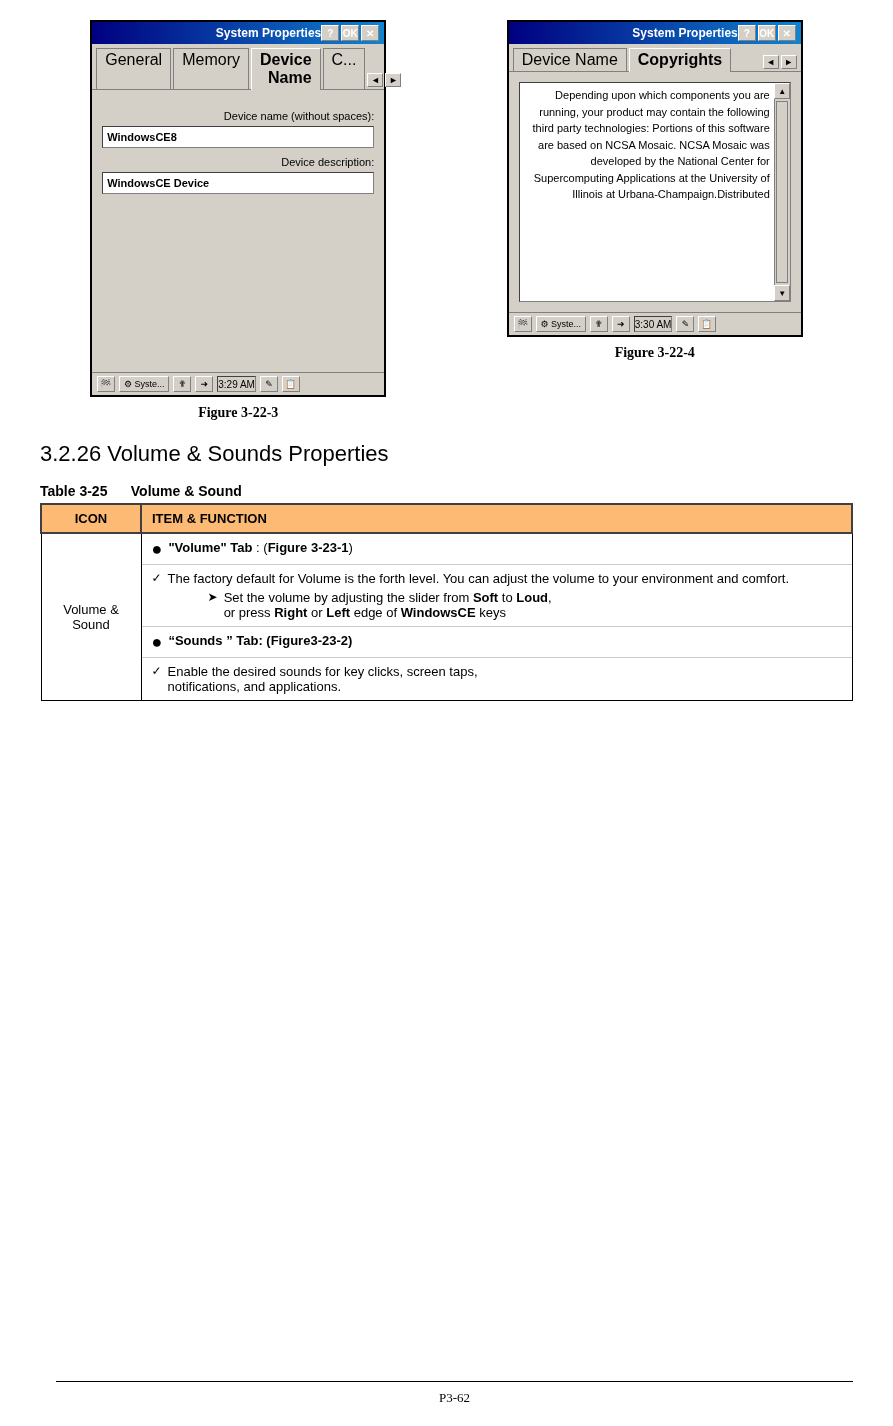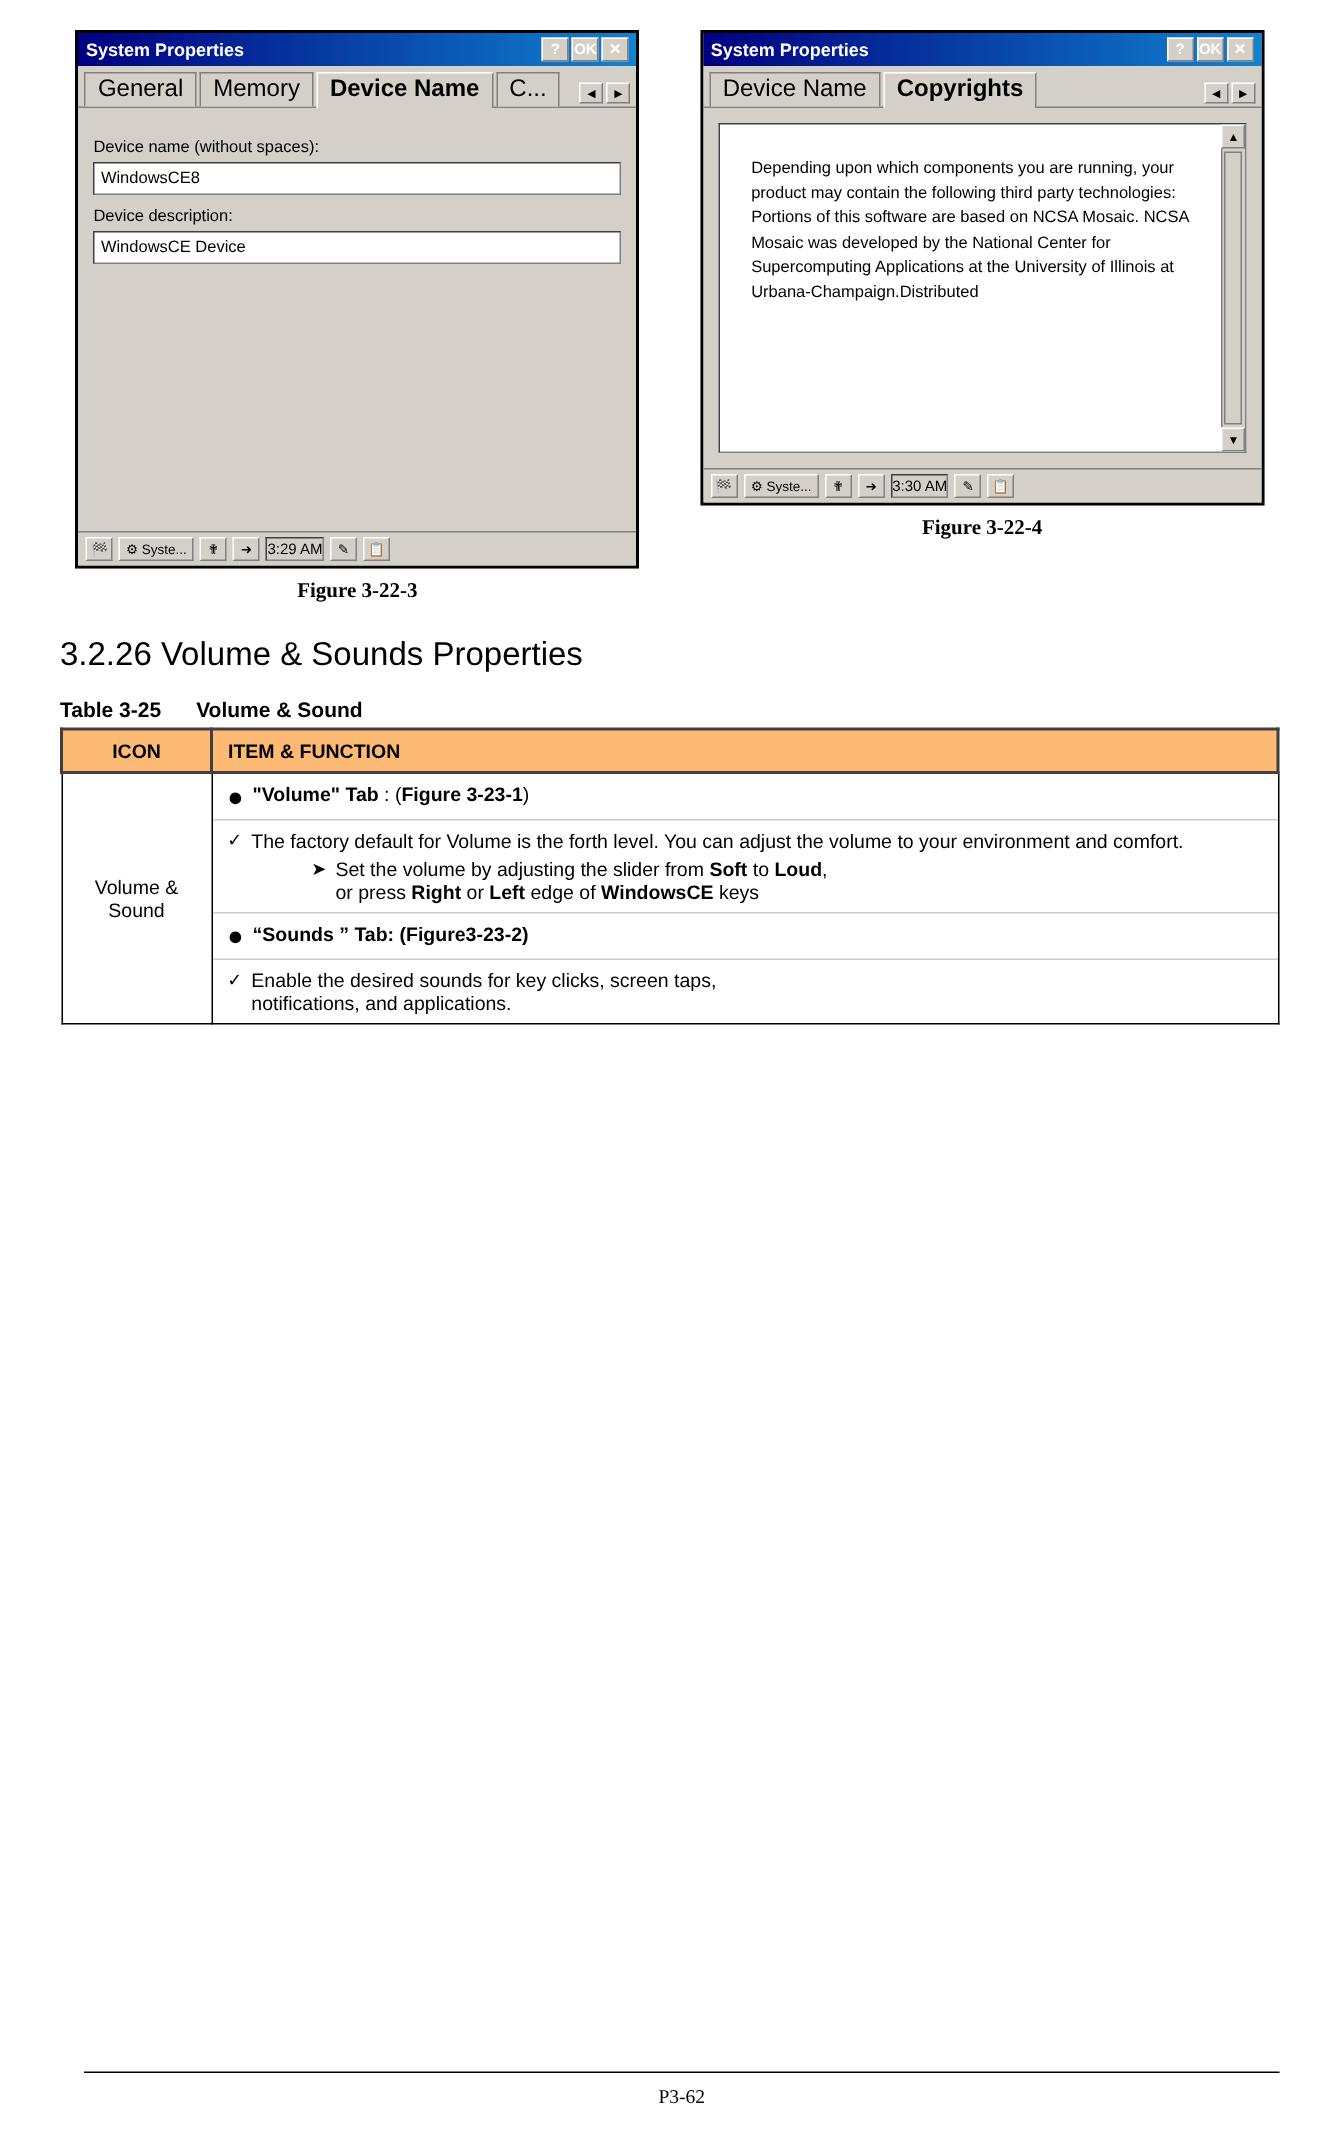--- a/index.html
+++ b/index.html
@@ -32,23 +32,24 @@
       font-size: 14px;
       font-weight: bold;
       margin-top: 8px;
       text-align: center;
     }
 
     
     .win-dialog {
       border: 2px solid #000;
       background: #d4d0c8;
-      width: 376px;
-      font-family: 'Arial', sans-serif;
-      font-size: 11px;
+      width: 296px;
+      font-family: 'Arial', sans-serif;
+      font-size: 11px;
+      text-align: right;
     }
 
     .win-titlebar {
       background: linear-gradient(to right, #000080, #1084d0);
       color: white;
       font-weight: bold;
       font-size: 12px;
       padding: 3px 5px;
       display: flex;
       align-items: center;
@@ -125,38 +126,39 @@
       border-top-color: #404040;
       border-left-color: #404040;
       padding: 2px 4px;
       font-size: 11px;
       font-family: 'Arial', sans-serif;
       width: 100%;
       margin-bottom: 8px;
       height: 22px;
       display: flex;
       align-items: center;
+      font-weight: bold;
     }
 
     .win-textarea-box {
       background: white;
       border: 1px solid #808080;
       border-top-color: #404040;
       border-left-color: #404040;
       font-size: 11px;
       font-family: 'Arial', sans-serif;
       width: 100%;
       height: 220px;
       display: flex;
       overflow: hidden;
       position: relative;
     }
 
     .win-textarea-content {
-      padding: 21px;
+      padding: 4px;
       flex: 1;
       font-size: 11px;
       line-height: 1.4;
     }
 
     .win-scrollbar {
       width: 16px;
       background: #d4d0c8;
       border-left: 1px solid #808080;
       display: flex;

